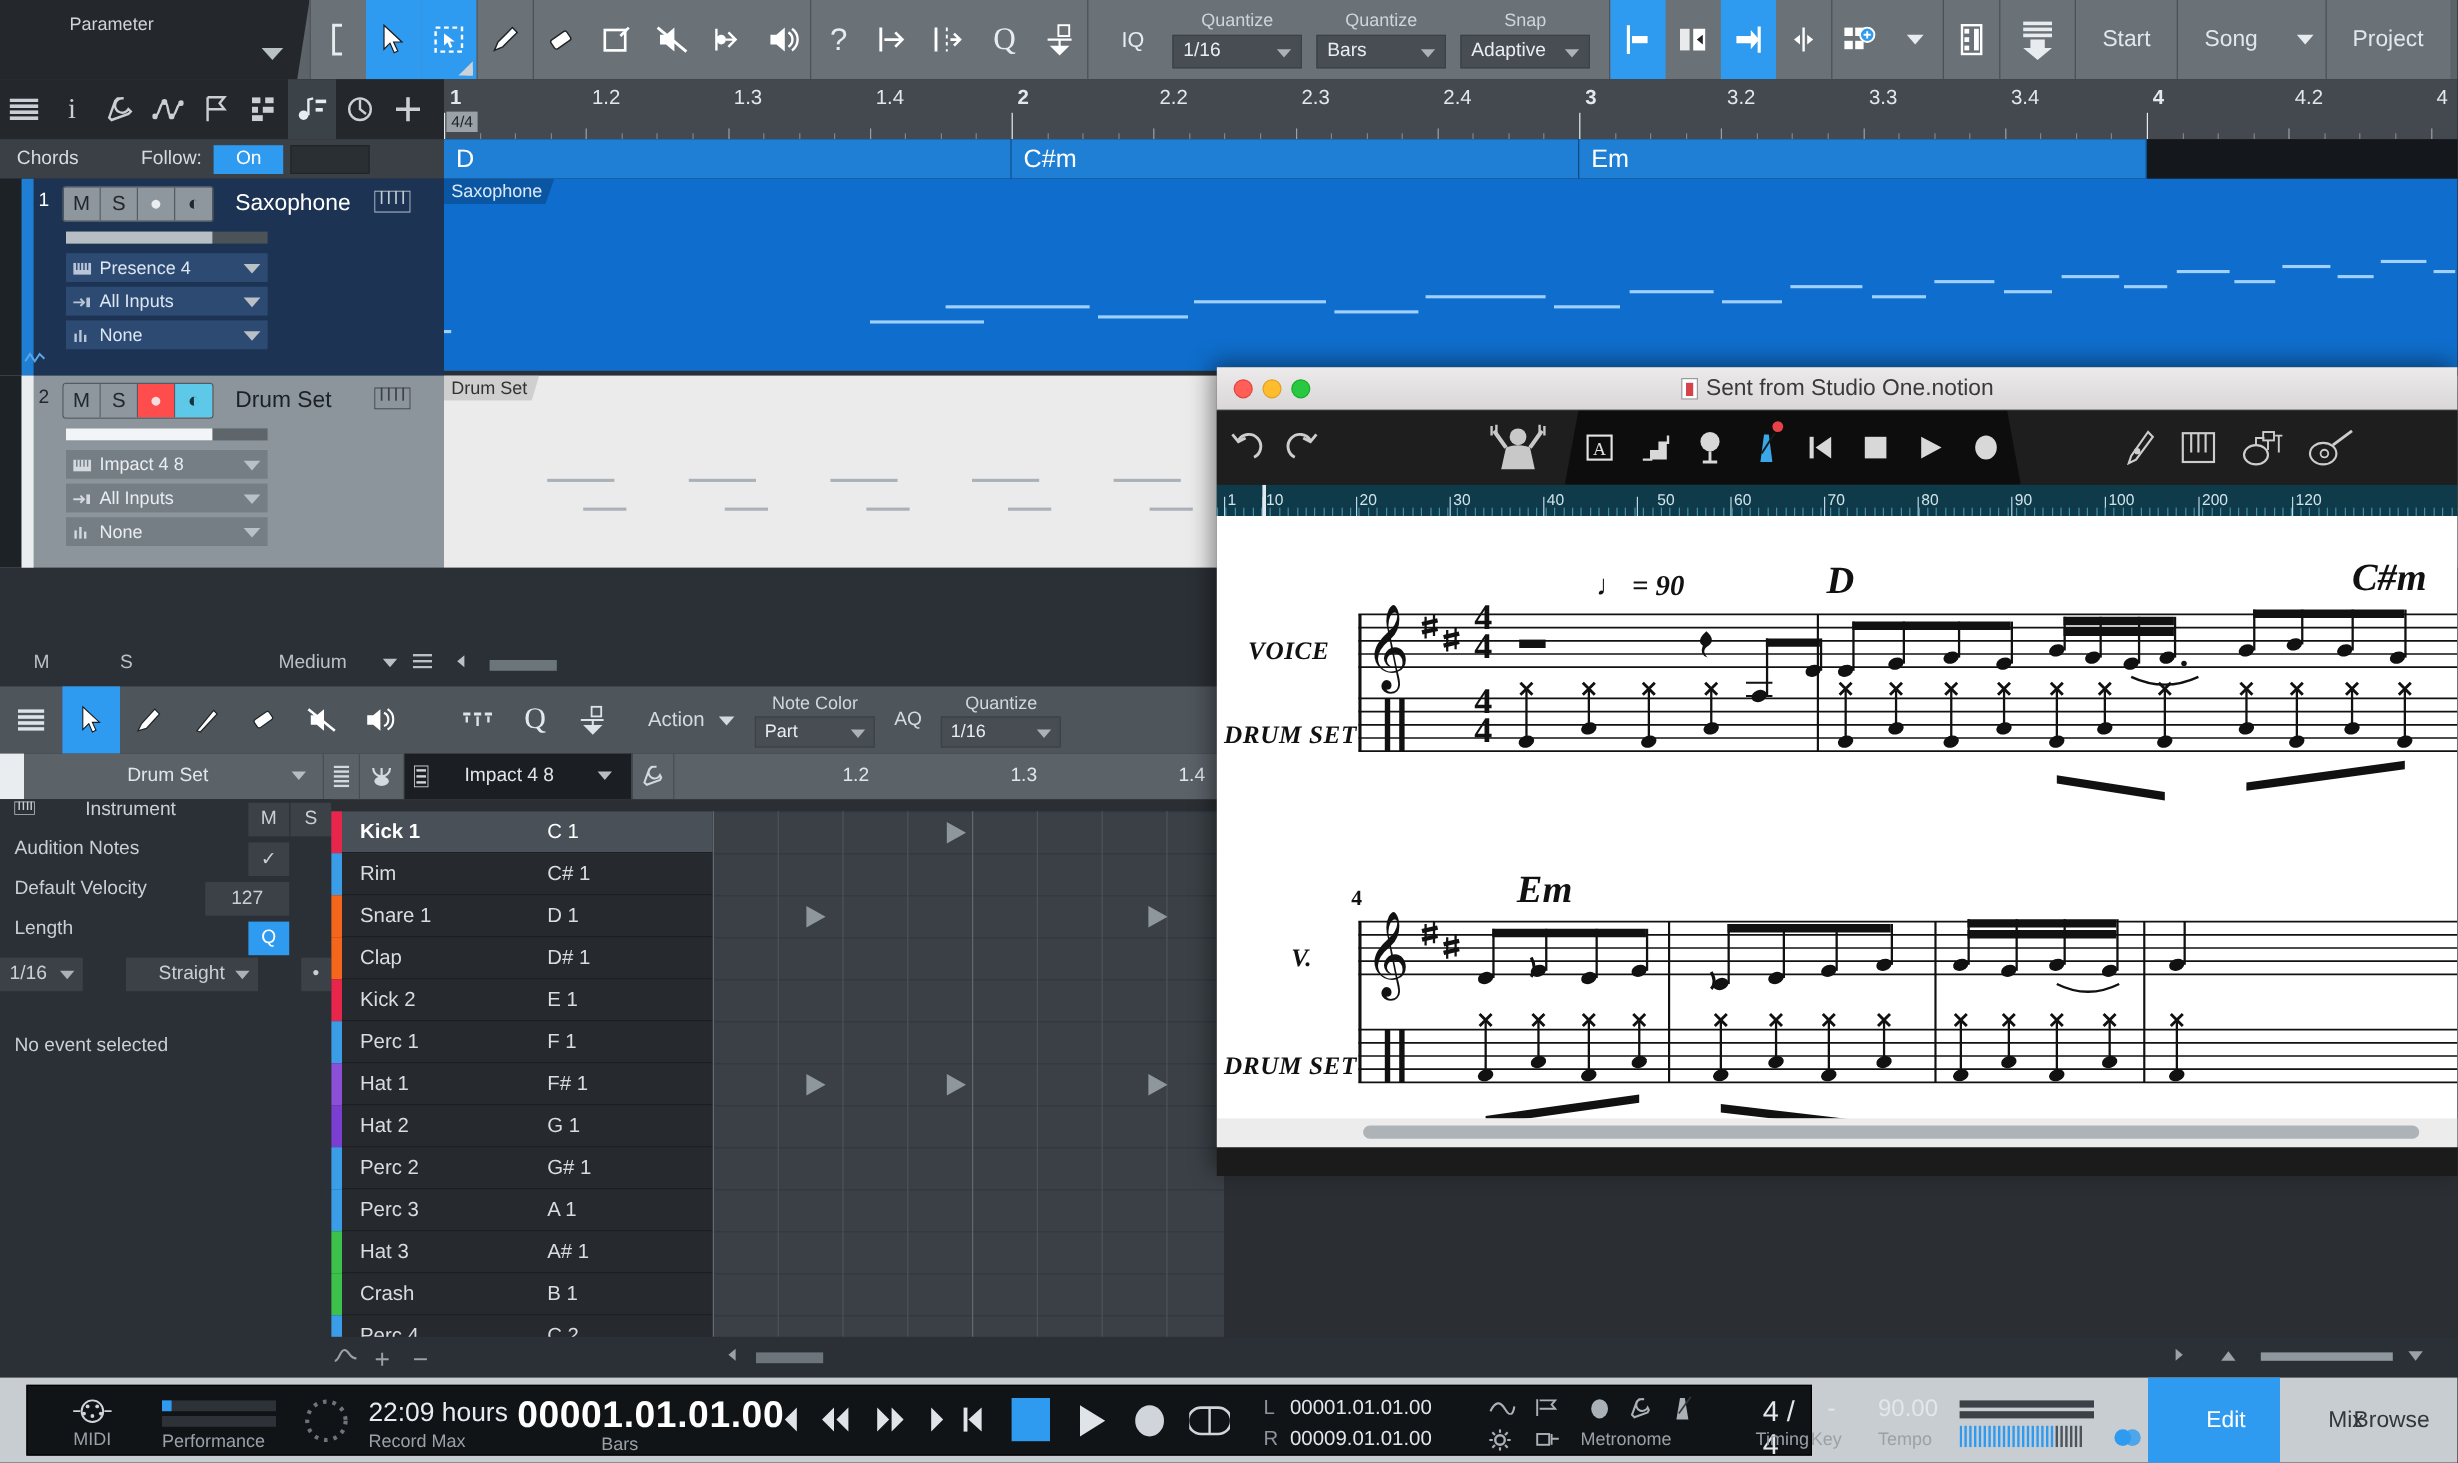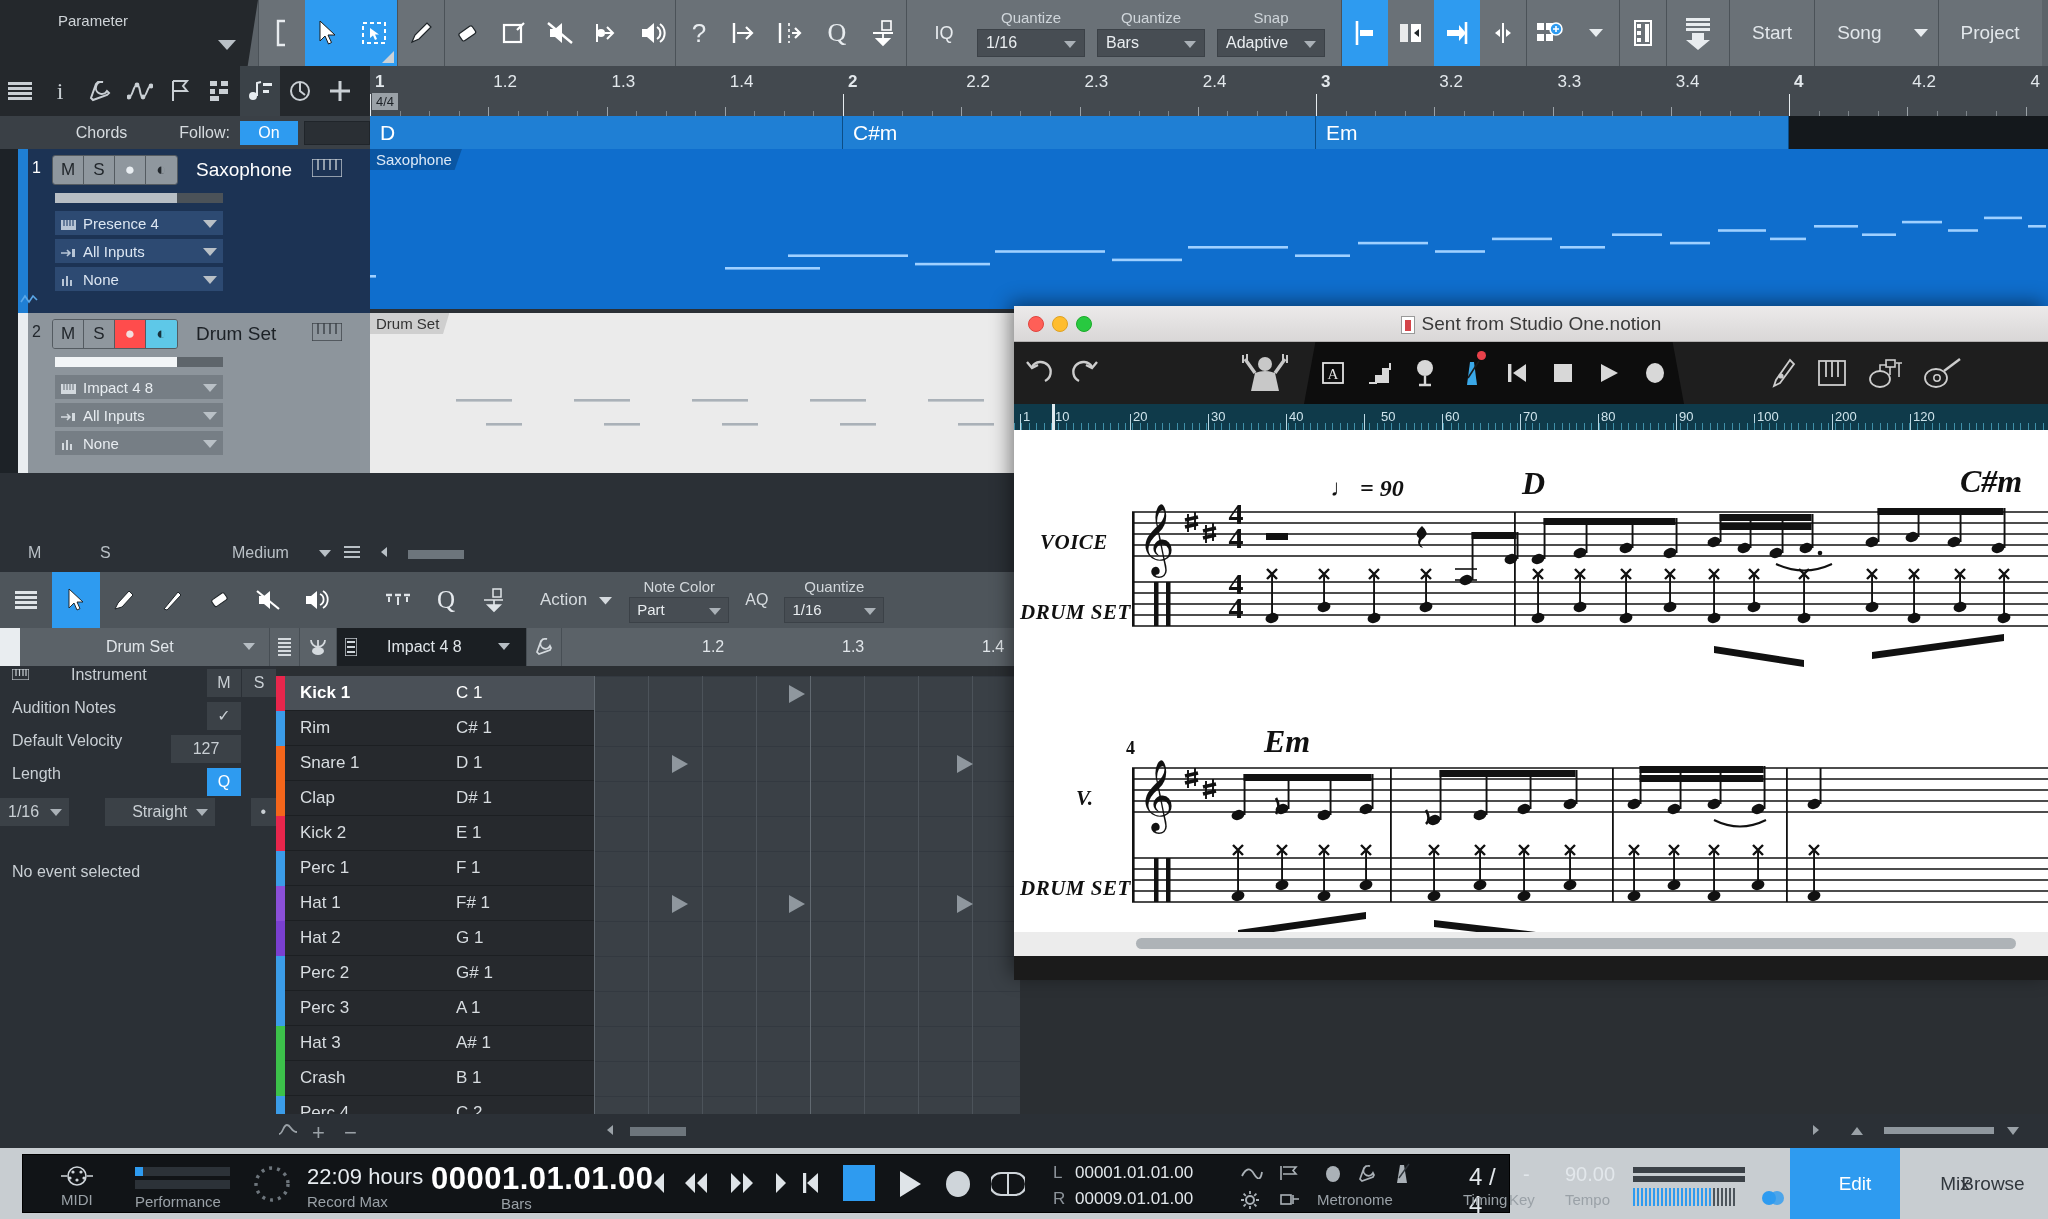--- a/index.html
+++ b/index.html
@@ -33,21 +33,21 @@
   .tlabel { color:#e2e7eb; font-size:19px; padding:0 22px; display:flex;align-items:center;height:66px; }
 
   
   .subbar { position:absolute; left:0; top:66px; width:370px; height:50px;
     background:#24282c; display:flex; align-items:center; }
   .sbtn { width:40px;height:50px;display:flex;align-items:center;justify-content:center;color:#c9cfd4; }
   .sbtn.sel { background:#3b4248; }
 
   
   .chordbar { position:absolute; left:0; top:116px; width:370px; height:33px; background:#3a4046;
-    display:flex; align-items:center; color:#d6dbdf; font-size:16px;justify-content:flex-end; }
+    display:flex; align-items:center; color:#d6dbdf; font-size:16px; }
   .chordbar .c1 { margin-left:14px; }
   .chordbar .c2 { margin-left:52px; }
   .onpill { margin-left:10px; background:#2e9bf0; color:#fff; width:58px; height:24px;
     display:flex;align-items:center;justify-content:center; font-size:16px; }
   .blankpill { margin-left:6px; background:#2a2f34; width:66px;height:24px; border:1px solid #20252a;}
 
   
   .ruler { position:absolute; left:370px; top:66px; width:1678px; height:50px;
     background:#43494f; overflow:hidden; }
   .ruler .tk { position:absolute; bottom:0; width:1px; background:#9aa1a7; }

